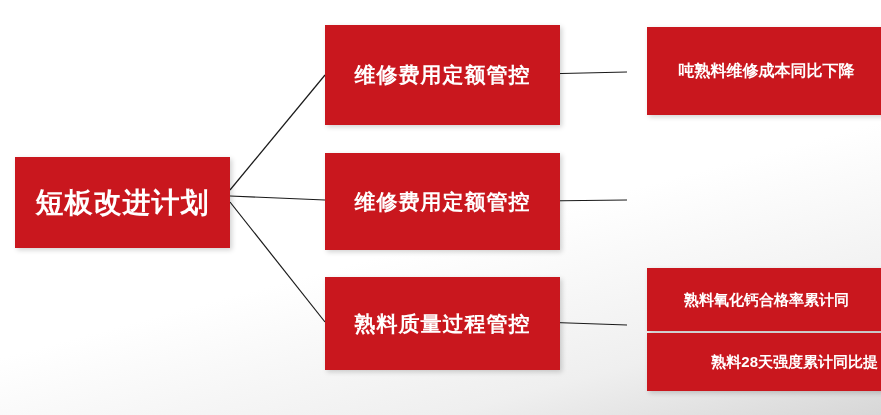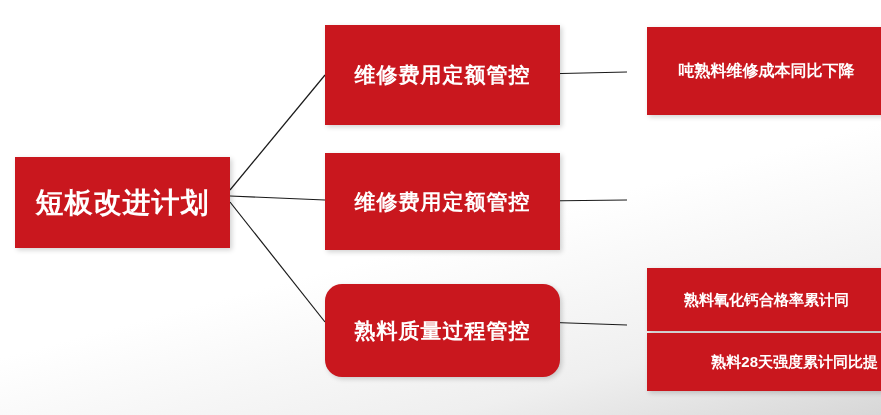--- a/index.html
+++ b/index.html
@@ -44,21 +44,21 @@
     align-items: center;
   }
   .mid-box {
     left: 325px;
     width: 235px;
     font-size: 21px;
     letter-spacing: 1px;
   }
   .mid-0 { top: 25px;  height: 100px; }
   .mid-1 { top: 153px; height: 97px;  }
-  .mid-2 { top: 284px; height: 93px; border-radius: 17px;  }
+  .mid-2 { top: 277px; height: 93px;  }
   .rbox {
     left: 627px;
     width: 239px;
     font-size: 16px;
     line-height: 1.7;
     padding: 4px 8px;
     margin-left: 20px;
   }
   .r0 { top: 27px;  height: 88px; }
   .r1 { top: 152px; height: 98px; }

